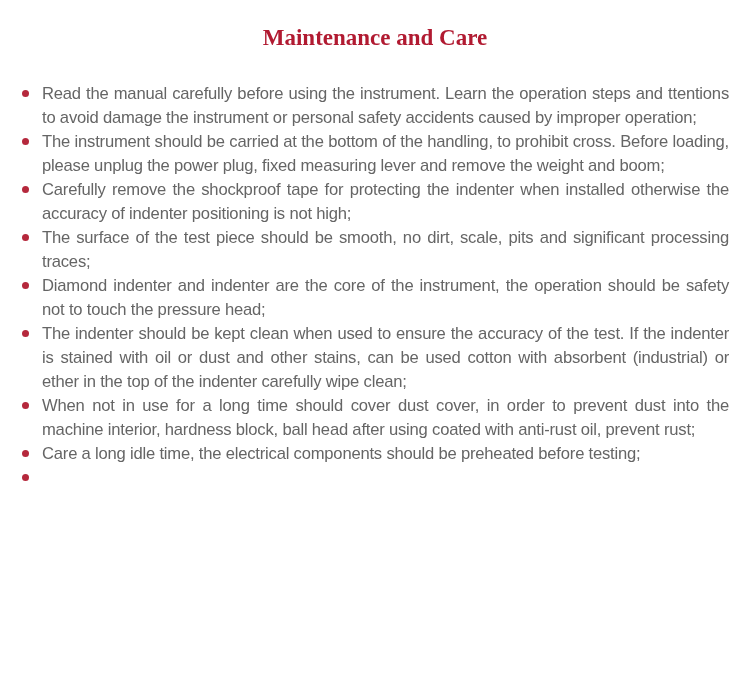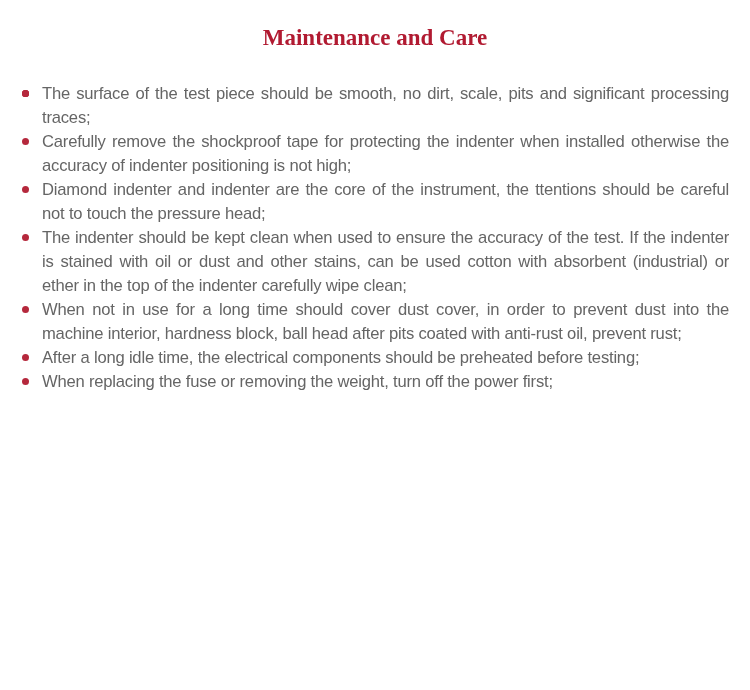--- a/index.html
+++ b/index.html
@@ -53,46 +53,47 @@
 </style>
 </head>
 <body>
 
 <div class="page">
   <h1 class="page-title">Maintenance and Care</h1>
 
   <ul class="maintenance-list">
     <li>
       <span class="dot"></span>
+      <span>Read the manual carefully before using the instrument. Learn the operation steps and ttentions to avoid damage the instrument or personal safety accidents caused by improper operation;</span>
     </li>
     <li>
       <span class="dot"></span>
+      <span>The instrument should be carried at the bottom of the handling, to prohibit cross. Before loading, please unplug the power plug, fixed measuring lever and remove the weight and boom;</span>
+    </li>
+    <li>
+      <span class="dot"></span>
+      <span>Carefully remove the shockproof tape for protecting the indenter when installed otherwise the accuracy of indenter positioning is not high;</span>
     </li>
     <li>
       <span class="dot"></span>
       <span>The surface of the test piece should be smooth, no dirt, scale, pits and significant processing traces;</span>
     </li>
     <li>
       <span class="dot"></span>
-      <span>Carefully remove the shockproof tape for protecting the indenter when installed otherwise the accuracy of indenter positioning is not high;</span>
-    </li>
-    <li>
-      <span class="dot"></span>
-      <span>Diamond indenter and indenter are the core of the instrument, the ttentions should be careful not to touch the pressure head;</span>
+      <span>Diamond indenter and indenter are the core of the instrument, the operation should be safety not to touch the pressure head;</span>
     </li>
     <li>
       <span class="dot"></span>
       <span>The indenter should be kept clean when used to ensure the accuracy of the test. If the indenter is stained with oil or dust and other stains, can be used cotton with absorbent (industrial) or ether in the top of the indenter carefully wipe clean;</span>
     </li>
     <li>
       <span class="dot"></span>
-      <span>When not in use for a long time should cover dust cover, in order to prevent dust into the machine interior, hardness block, ball head after pits coated with anti-rust oil, prevent rust;</span>
+      <span>When not in use for a long time should cover dust cover, in order to prevent dust into the machine interior, hardness block, ball head after using coated with anti-rust oil, prevent rust;</span>
     </li>
     <li>
       <span class="dot"></span>
-      <span>After a long idle time, the electrical components should be preheated before testing;</span>
+      <span>Care a long idle time, the electrical components should be preheated before testing;</span>
     </li>
     <li>
       <span class="dot"></span>
-      <span>When replacing the fuse or removing the weight, turn off the power first;</span>
     </li>
   </ul>
 </div>
 
 </body></html>

